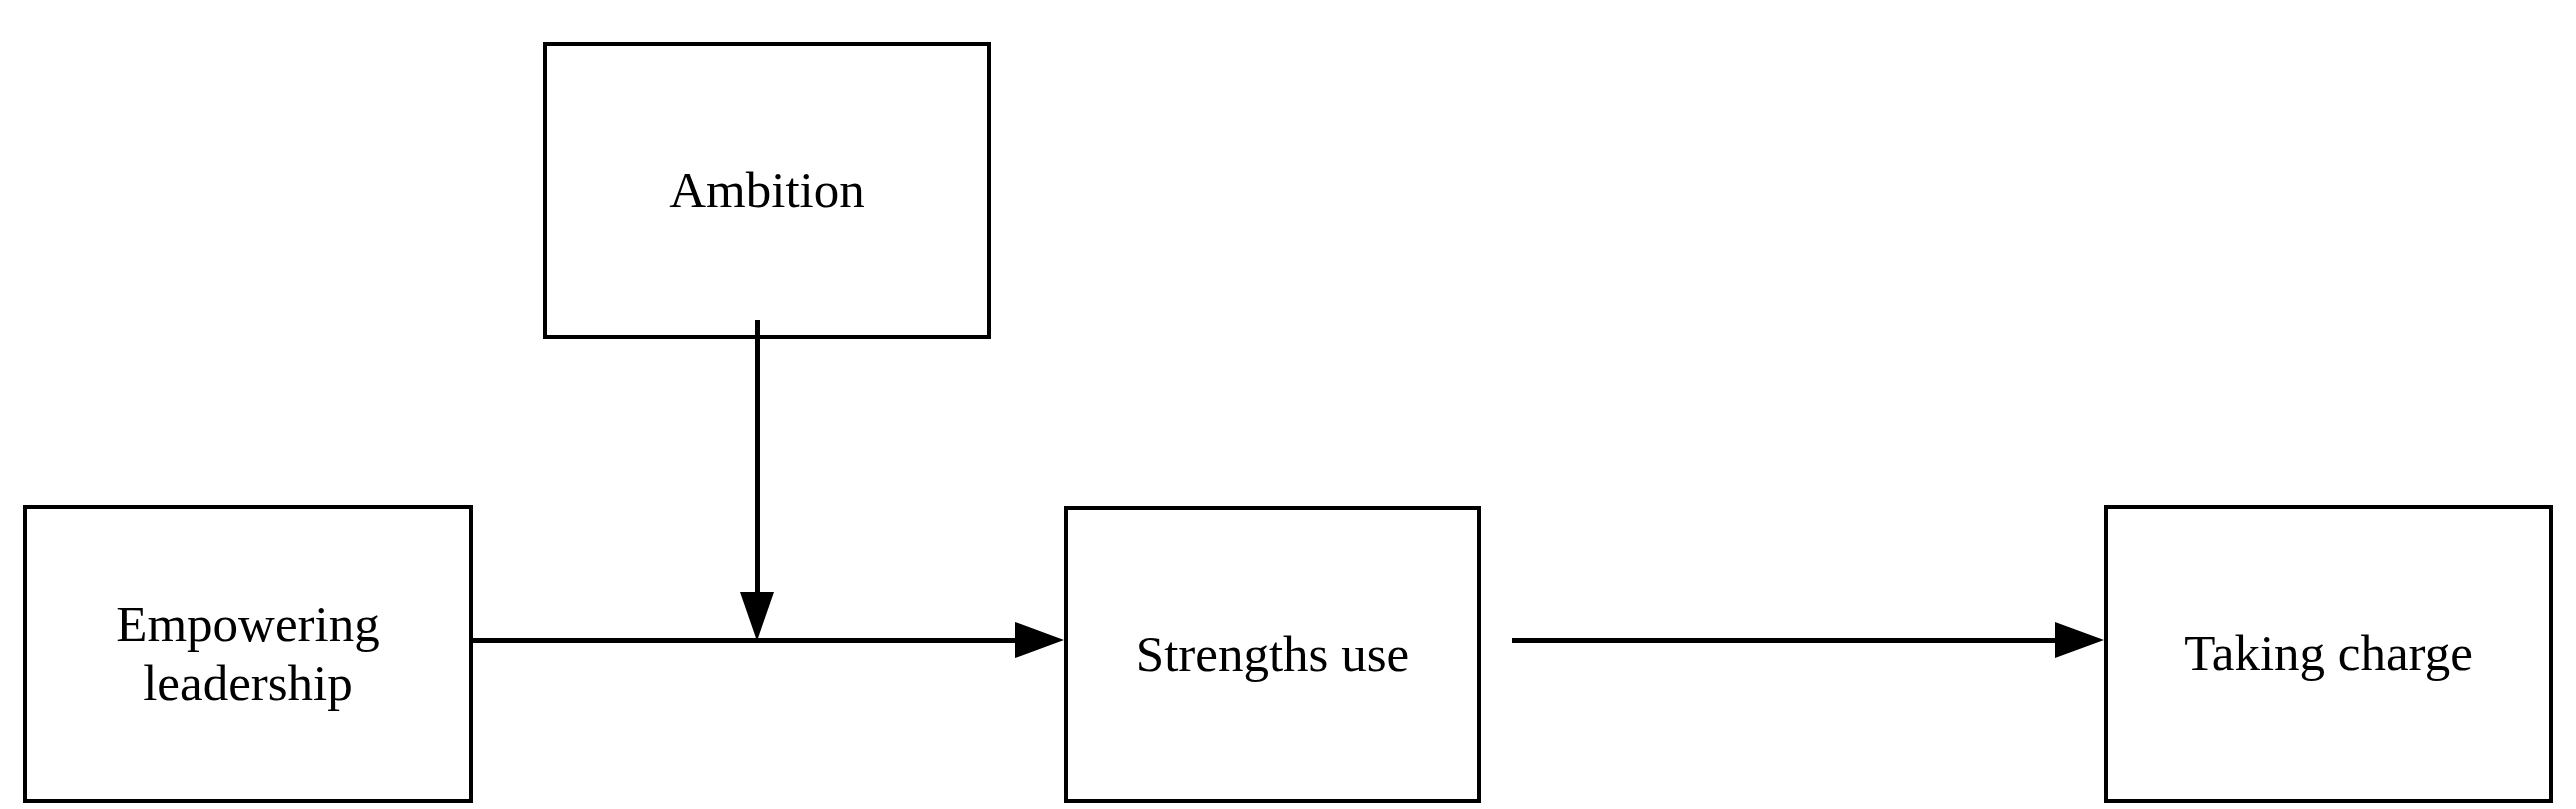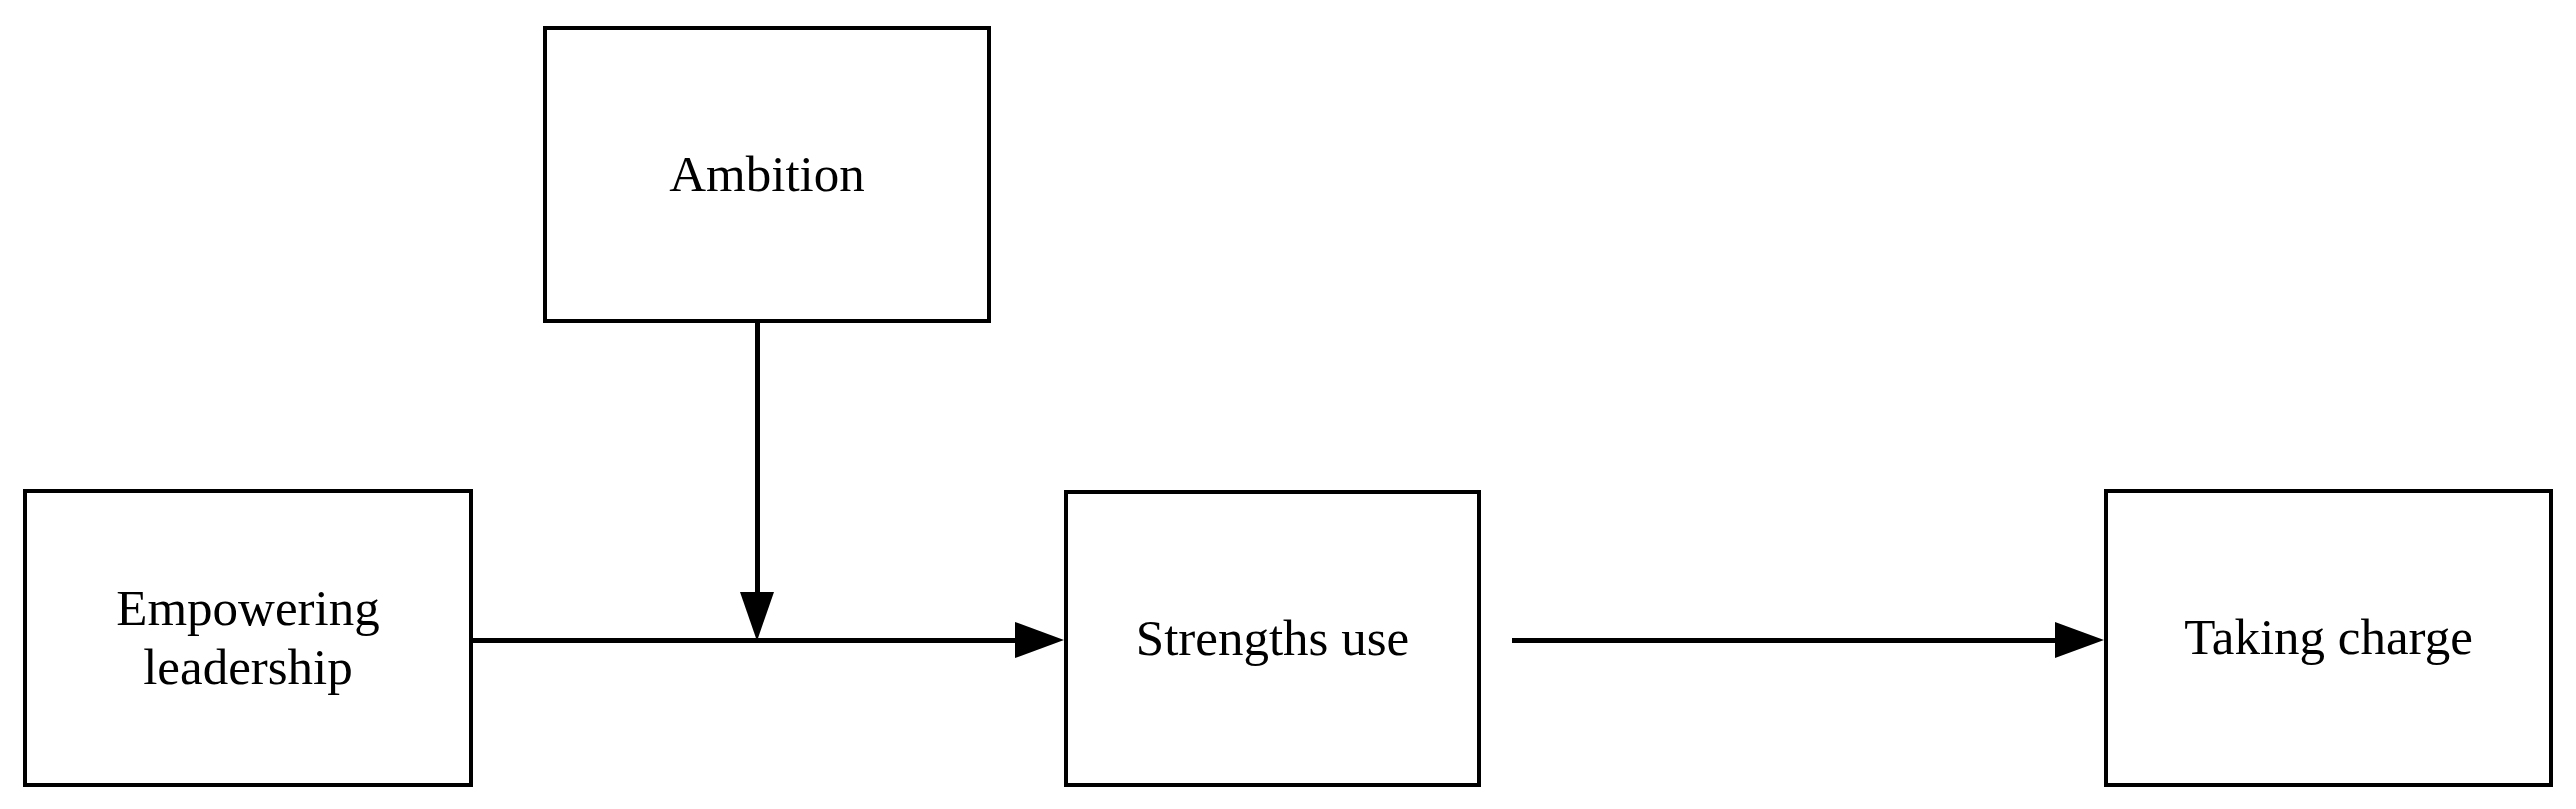--- a/index.html
+++ b/index.html
@@ -18,20 +18,21 @@
   }
   .node {
     position: absolute;
     box-sizing: border-box;
     border: 4.7px solid #000000;
     background: #ffffff;
     display: flex;
     align-items: center;
     justify-content: center;
     text-align: center;
+    margin-top: 16px;
   }
   .node .label {
     font-size: 51px;
     line-height: 1.16;
     padding: 0 32px;
   }
   .node-ambition            { left: 543px;  top: 26px;  width: 448px; height: 297px; }
   .node-empowering          { left: 23px;   top: 489px; width: 450px; height: 298px; }
   .node-strengths           { left: 1064px; top: 490px; width: 417px; height: 297px; }
   .node-taking              { left: 2104px; top: 489px; width: 449px; height: 298px; }

